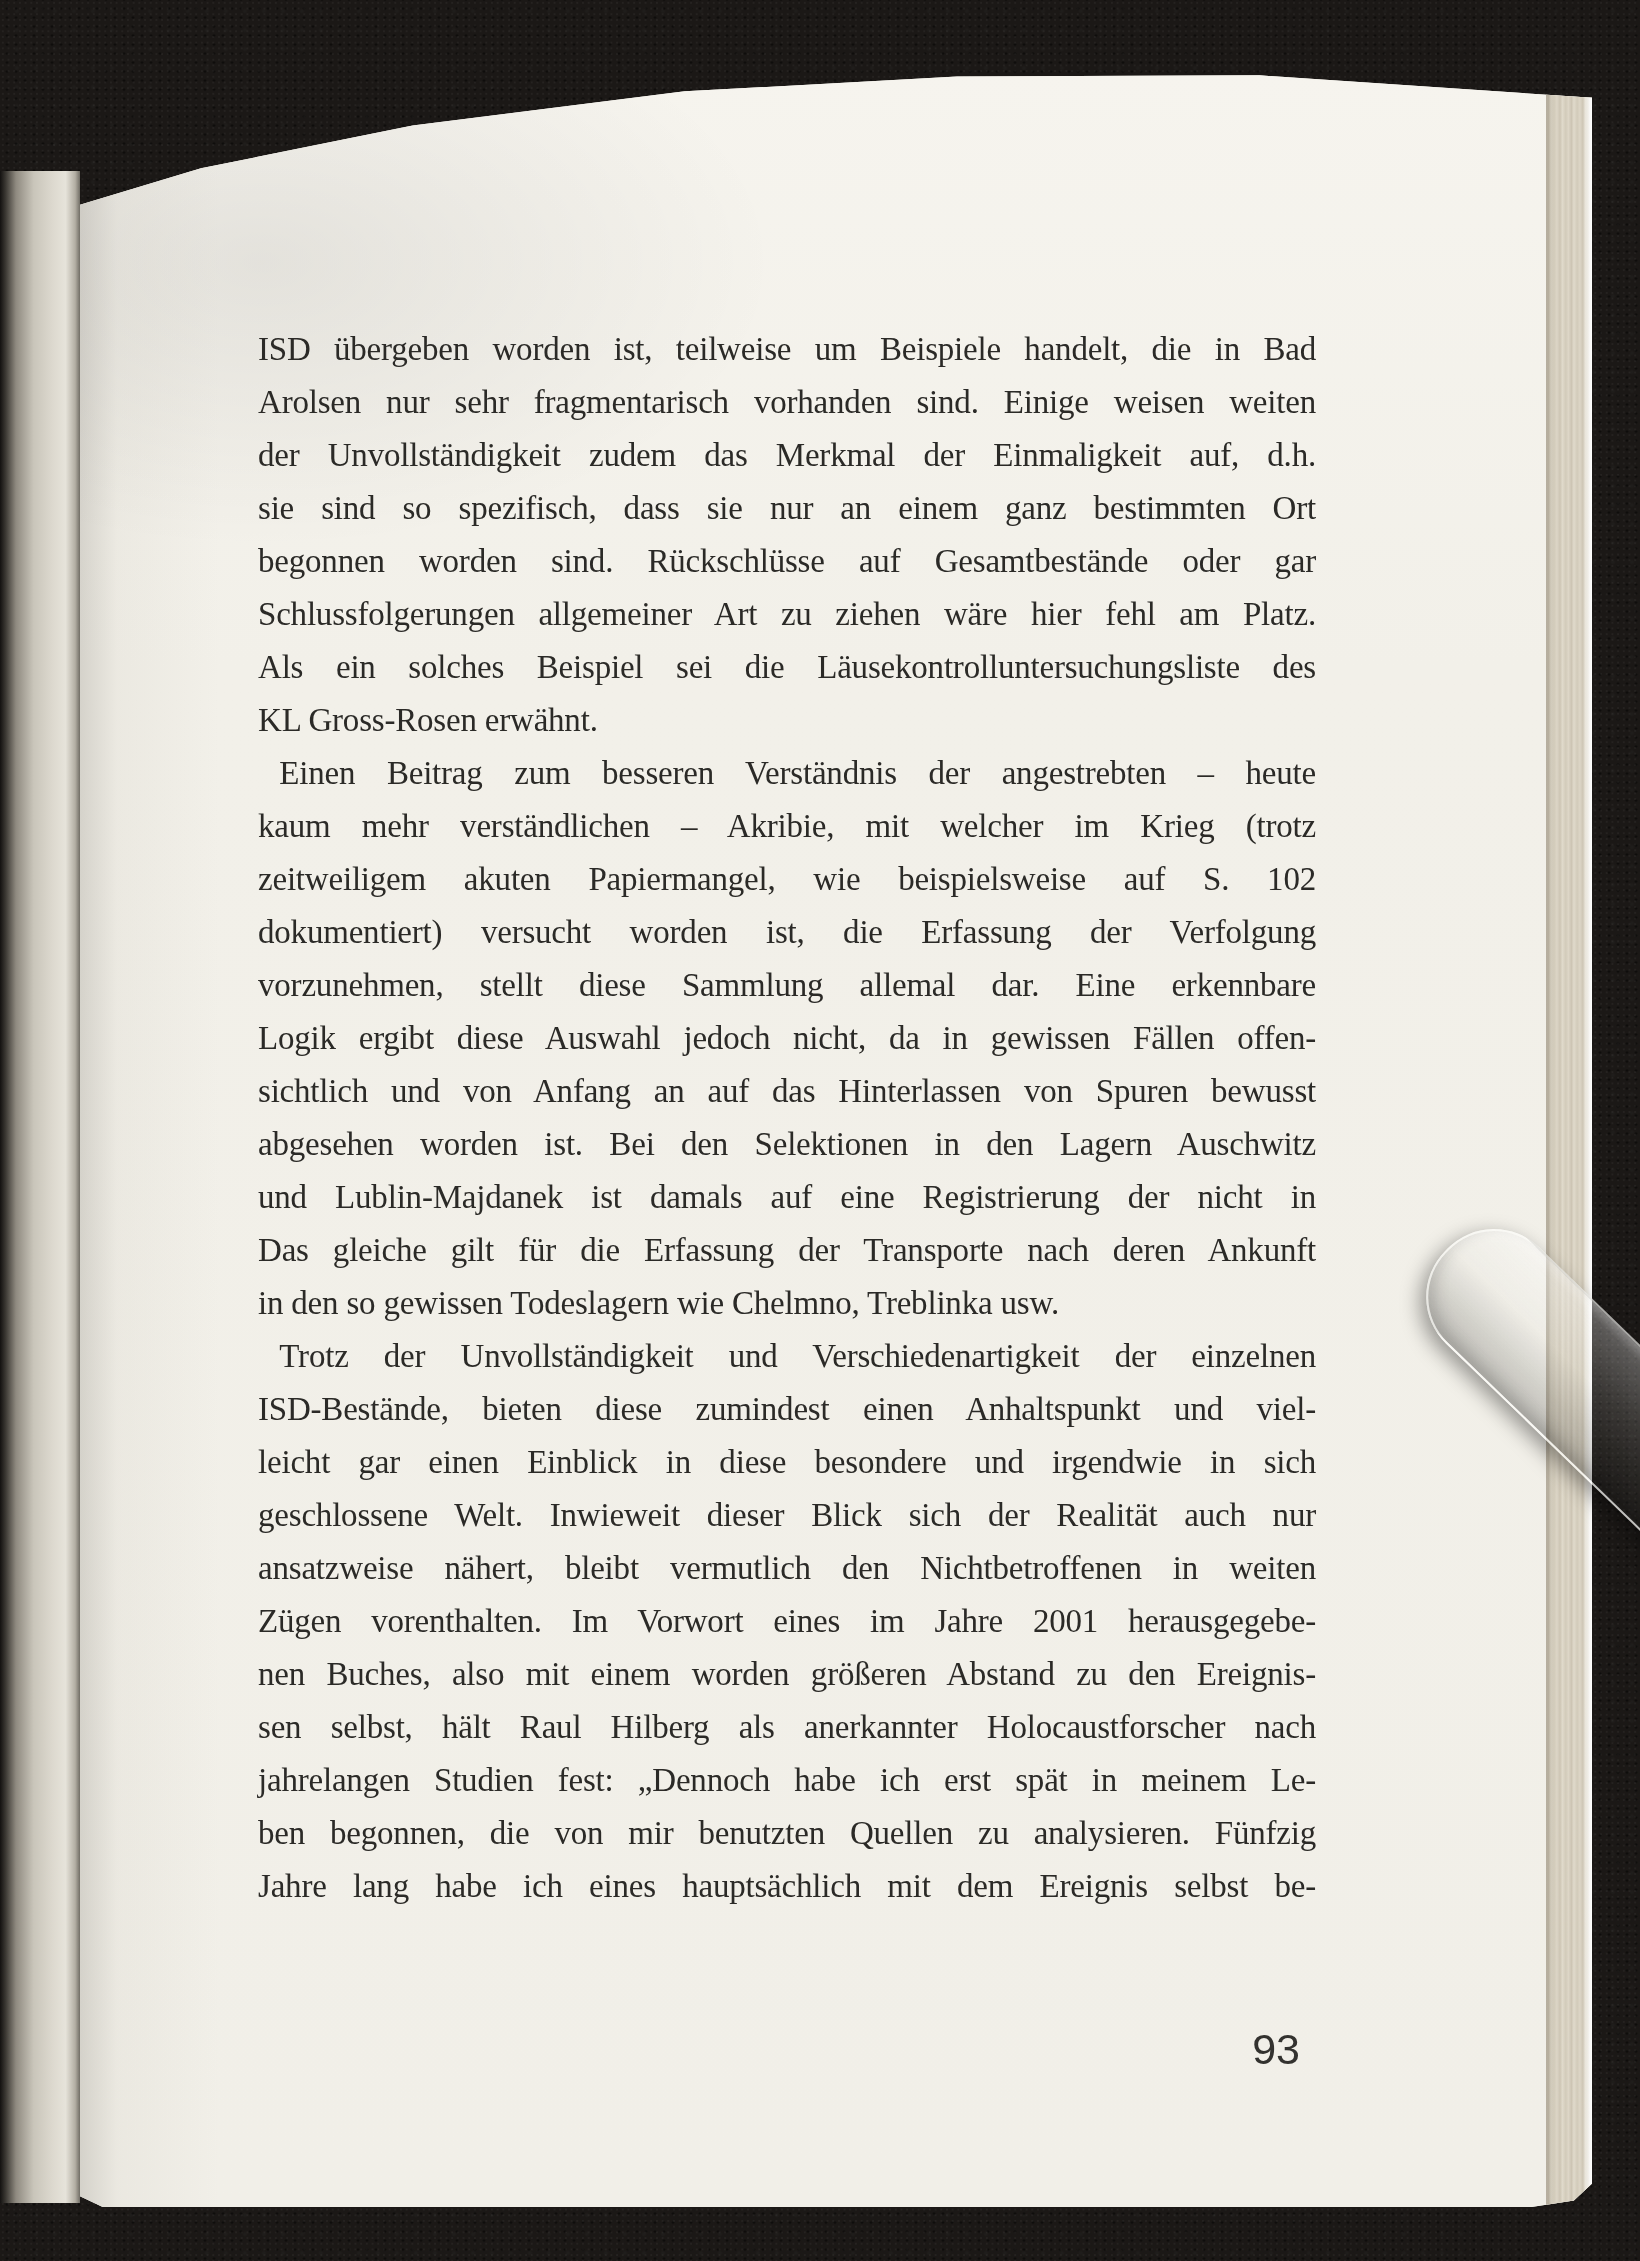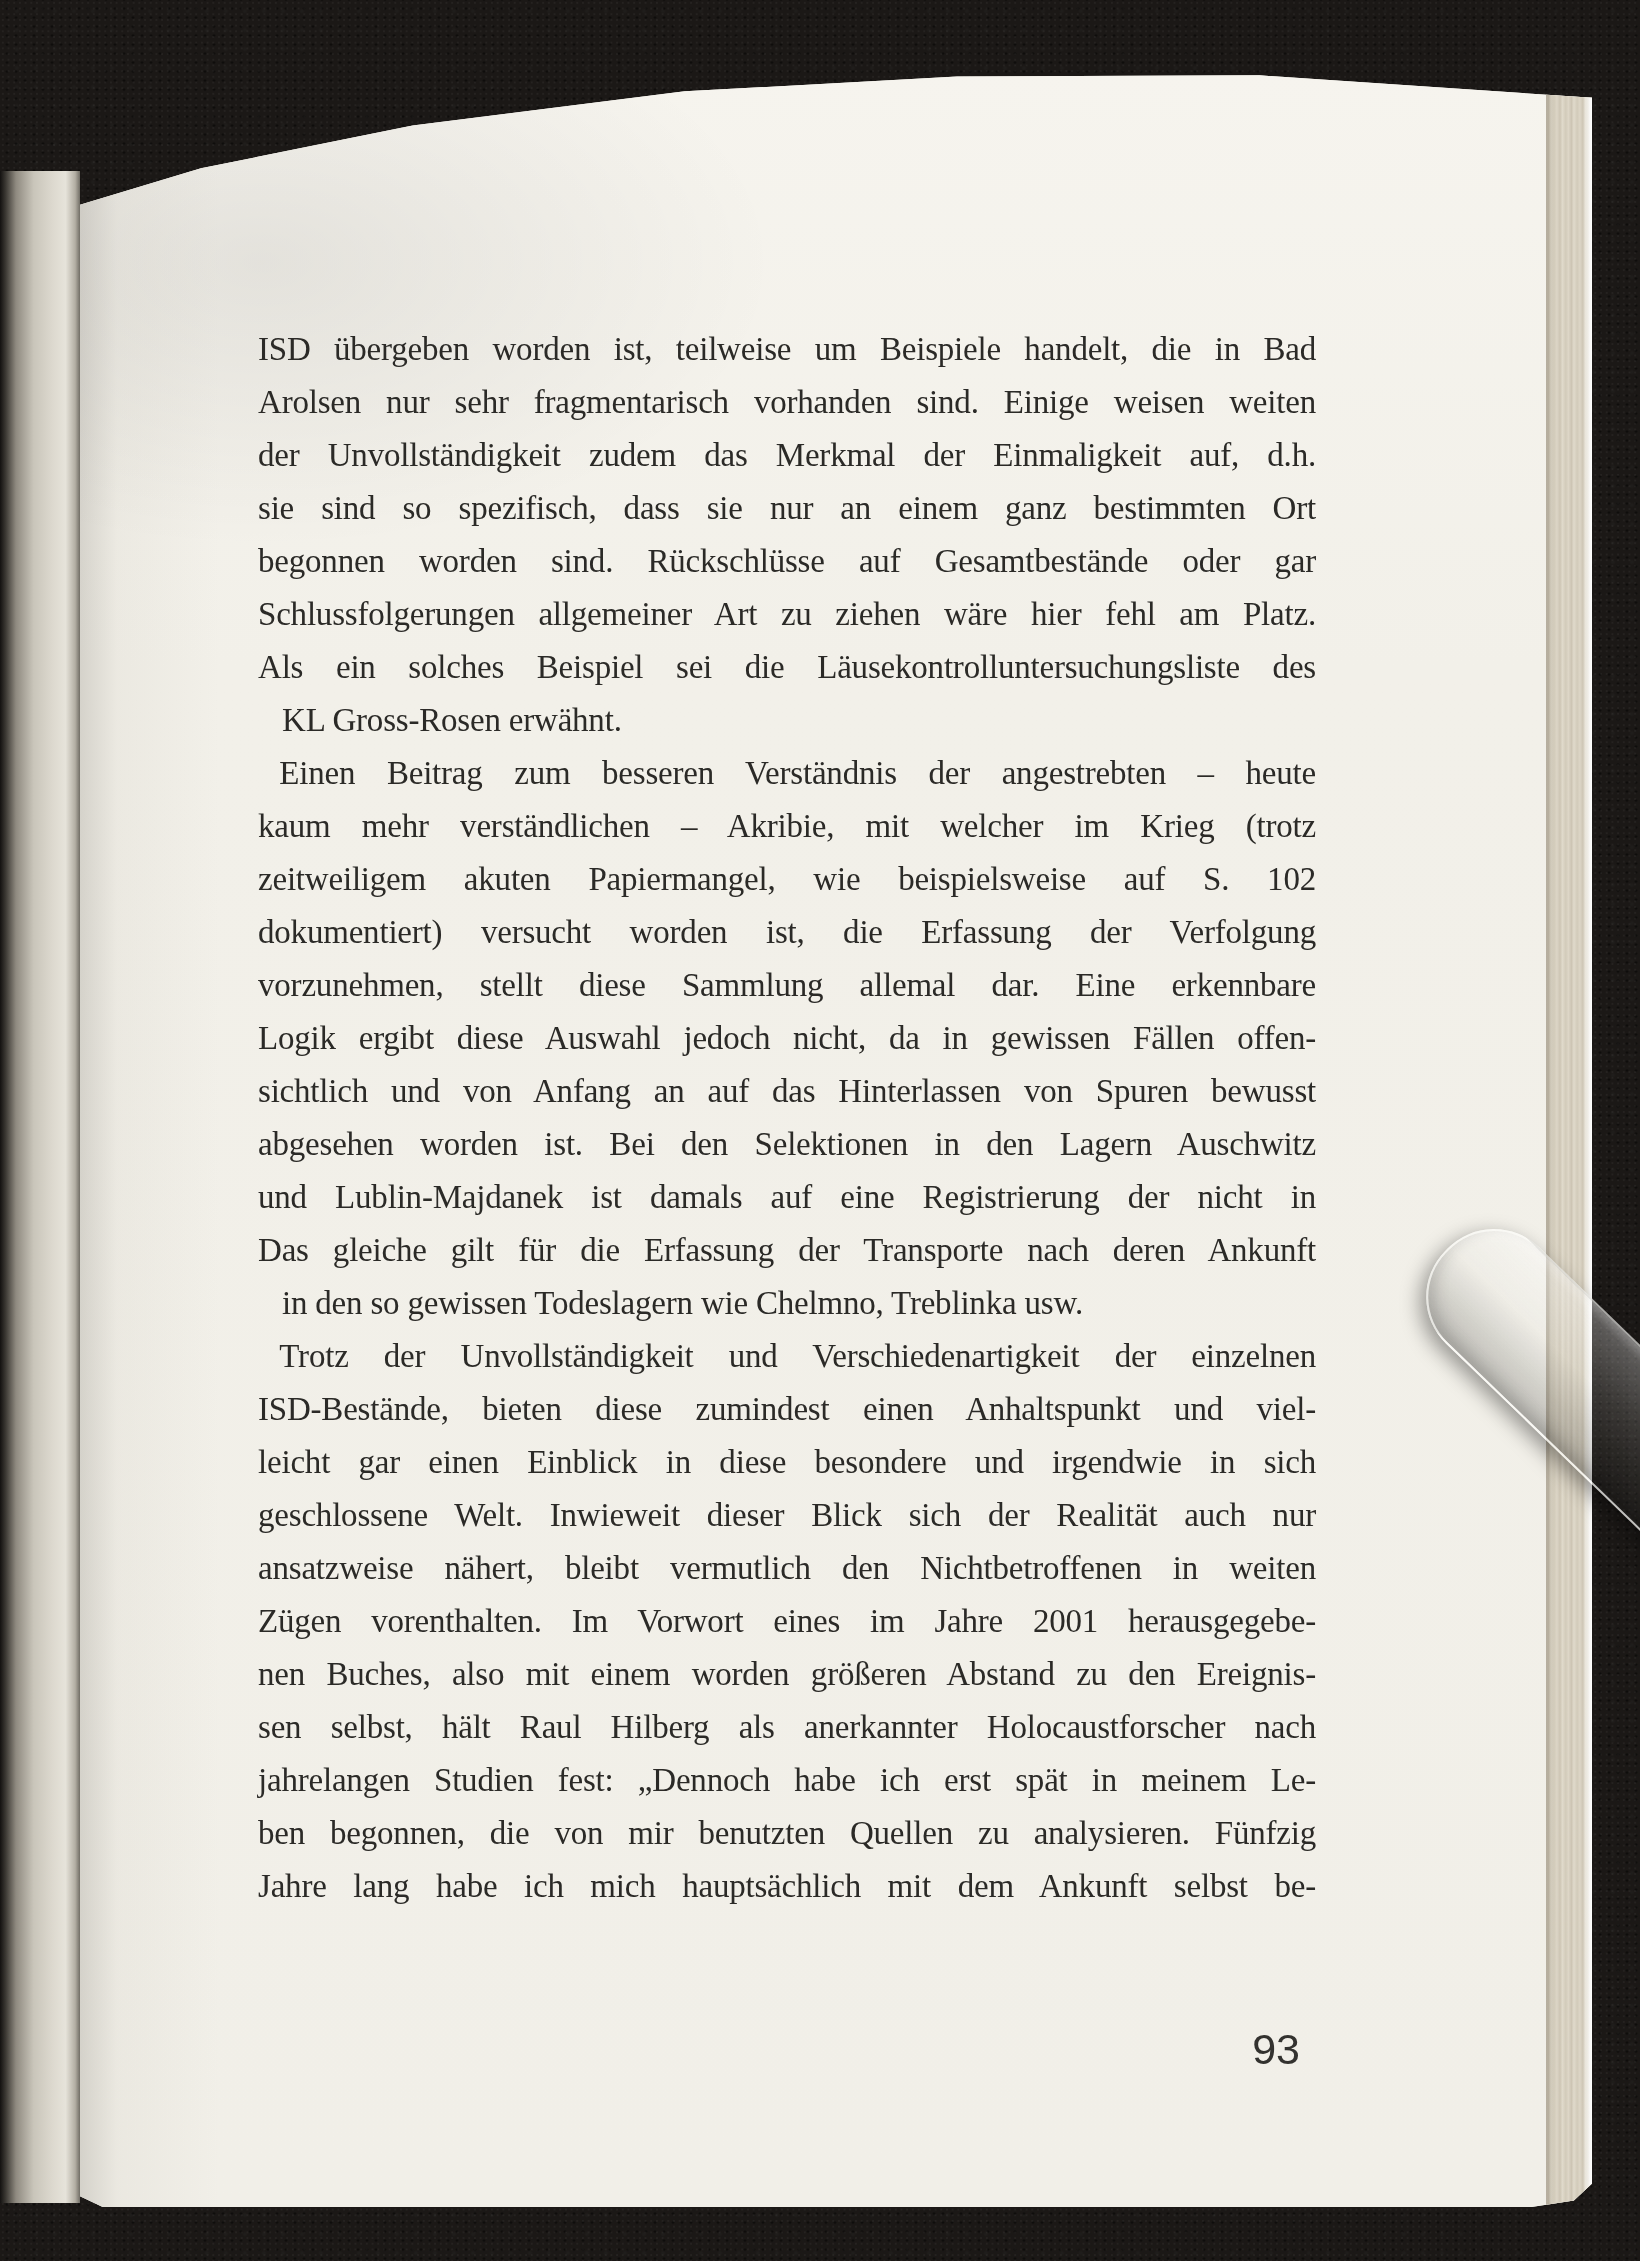--- a/index.html
+++ b/index.html
@@ -44,21 +44,21 @@
     position:absolute;left:178px;top:253px;width:1058px;
     font-family:"Liberation Serif","DejaVu Serif",serif;
     font-size:33px;line-height:53px;color:#2b2a27;
     letter-spacing:-0.2px;
   }
   .line{
     height:53px;text-align:justify;text-align-last:justify;
     -moz-text-align-last:justify;white-space:normal;overflow:visible;
   }
   .line.p-first{text-indent:21.3px;}
-  .line.p-last{text-align-last:left;margin-left:24px;-moz-text-align-last:left;}
+  .line.p-last{text-align-last:left;-moz-text-align-last:left;}
   .page-number{
     position:absolute;left:180px;top:1955px;width:1058px;
     font-family:Liberation Sans, sans-serif;
     font-size:43px;color:#33322f;text-align:right;
     padding-right:18px;box-sizing:border-box;
   }
   
   .page-clip{
     position:absolute;left:1429px;top:1229px;width:509px;height:130px;
     border-radius:65px;
@@ -104,21 +104,21 @@
       <div class="line p-first">Trotz der Unvollständigkeit und Verschiedenartigkeit der einzelnen</div>
       <div class="line">ISD-Bestände, bieten diese zumindest einen Anhaltspunkt und viel-</div>
       <div class="line">leicht gar einen Einblick in diese besondere und irgendwie in sich</div>
       <div class="line">geschlossene Welt. Inwieweit dieser Blick sich der Realität auch nur</div>
       <div class="line">ansatzweise nähert, bleibt vermutlich den Nichtbetroffenen in weiten</div>
       <div class="line">Zügen vorenthalten. Im Vorwort eines im Jahre 2001 herausgegebe-</div>
       <div class="line">nen Buches, also mit einem worden größeren Abstand zu den Ereignis-</div>
       <div class="line">sen selbst, hält Raul Hilberg als anerkannter Holocaustforscher nach</div>
       <div class="line">jahrelangen Studien fest: „Dennoch habe ich erst spät in meinem Le-</div>
       <div class="line">ben begonnen, die von mir benutzten Quellen zu analysieren. Fünfzig</div>
-      <div class="line">Jahre lang habe ich mich hauptsächlich mit dem Ankunft selbst be-</div>
+      <div class="line">Jahre lang habe ich eines hauptsächlich mit dem Ereignis selbst be-</div>
     </div>
 
     <div class="page-number">93</div>
   </div>
 
   <div class="page-clip"></div>
 
 </div>
 
 

